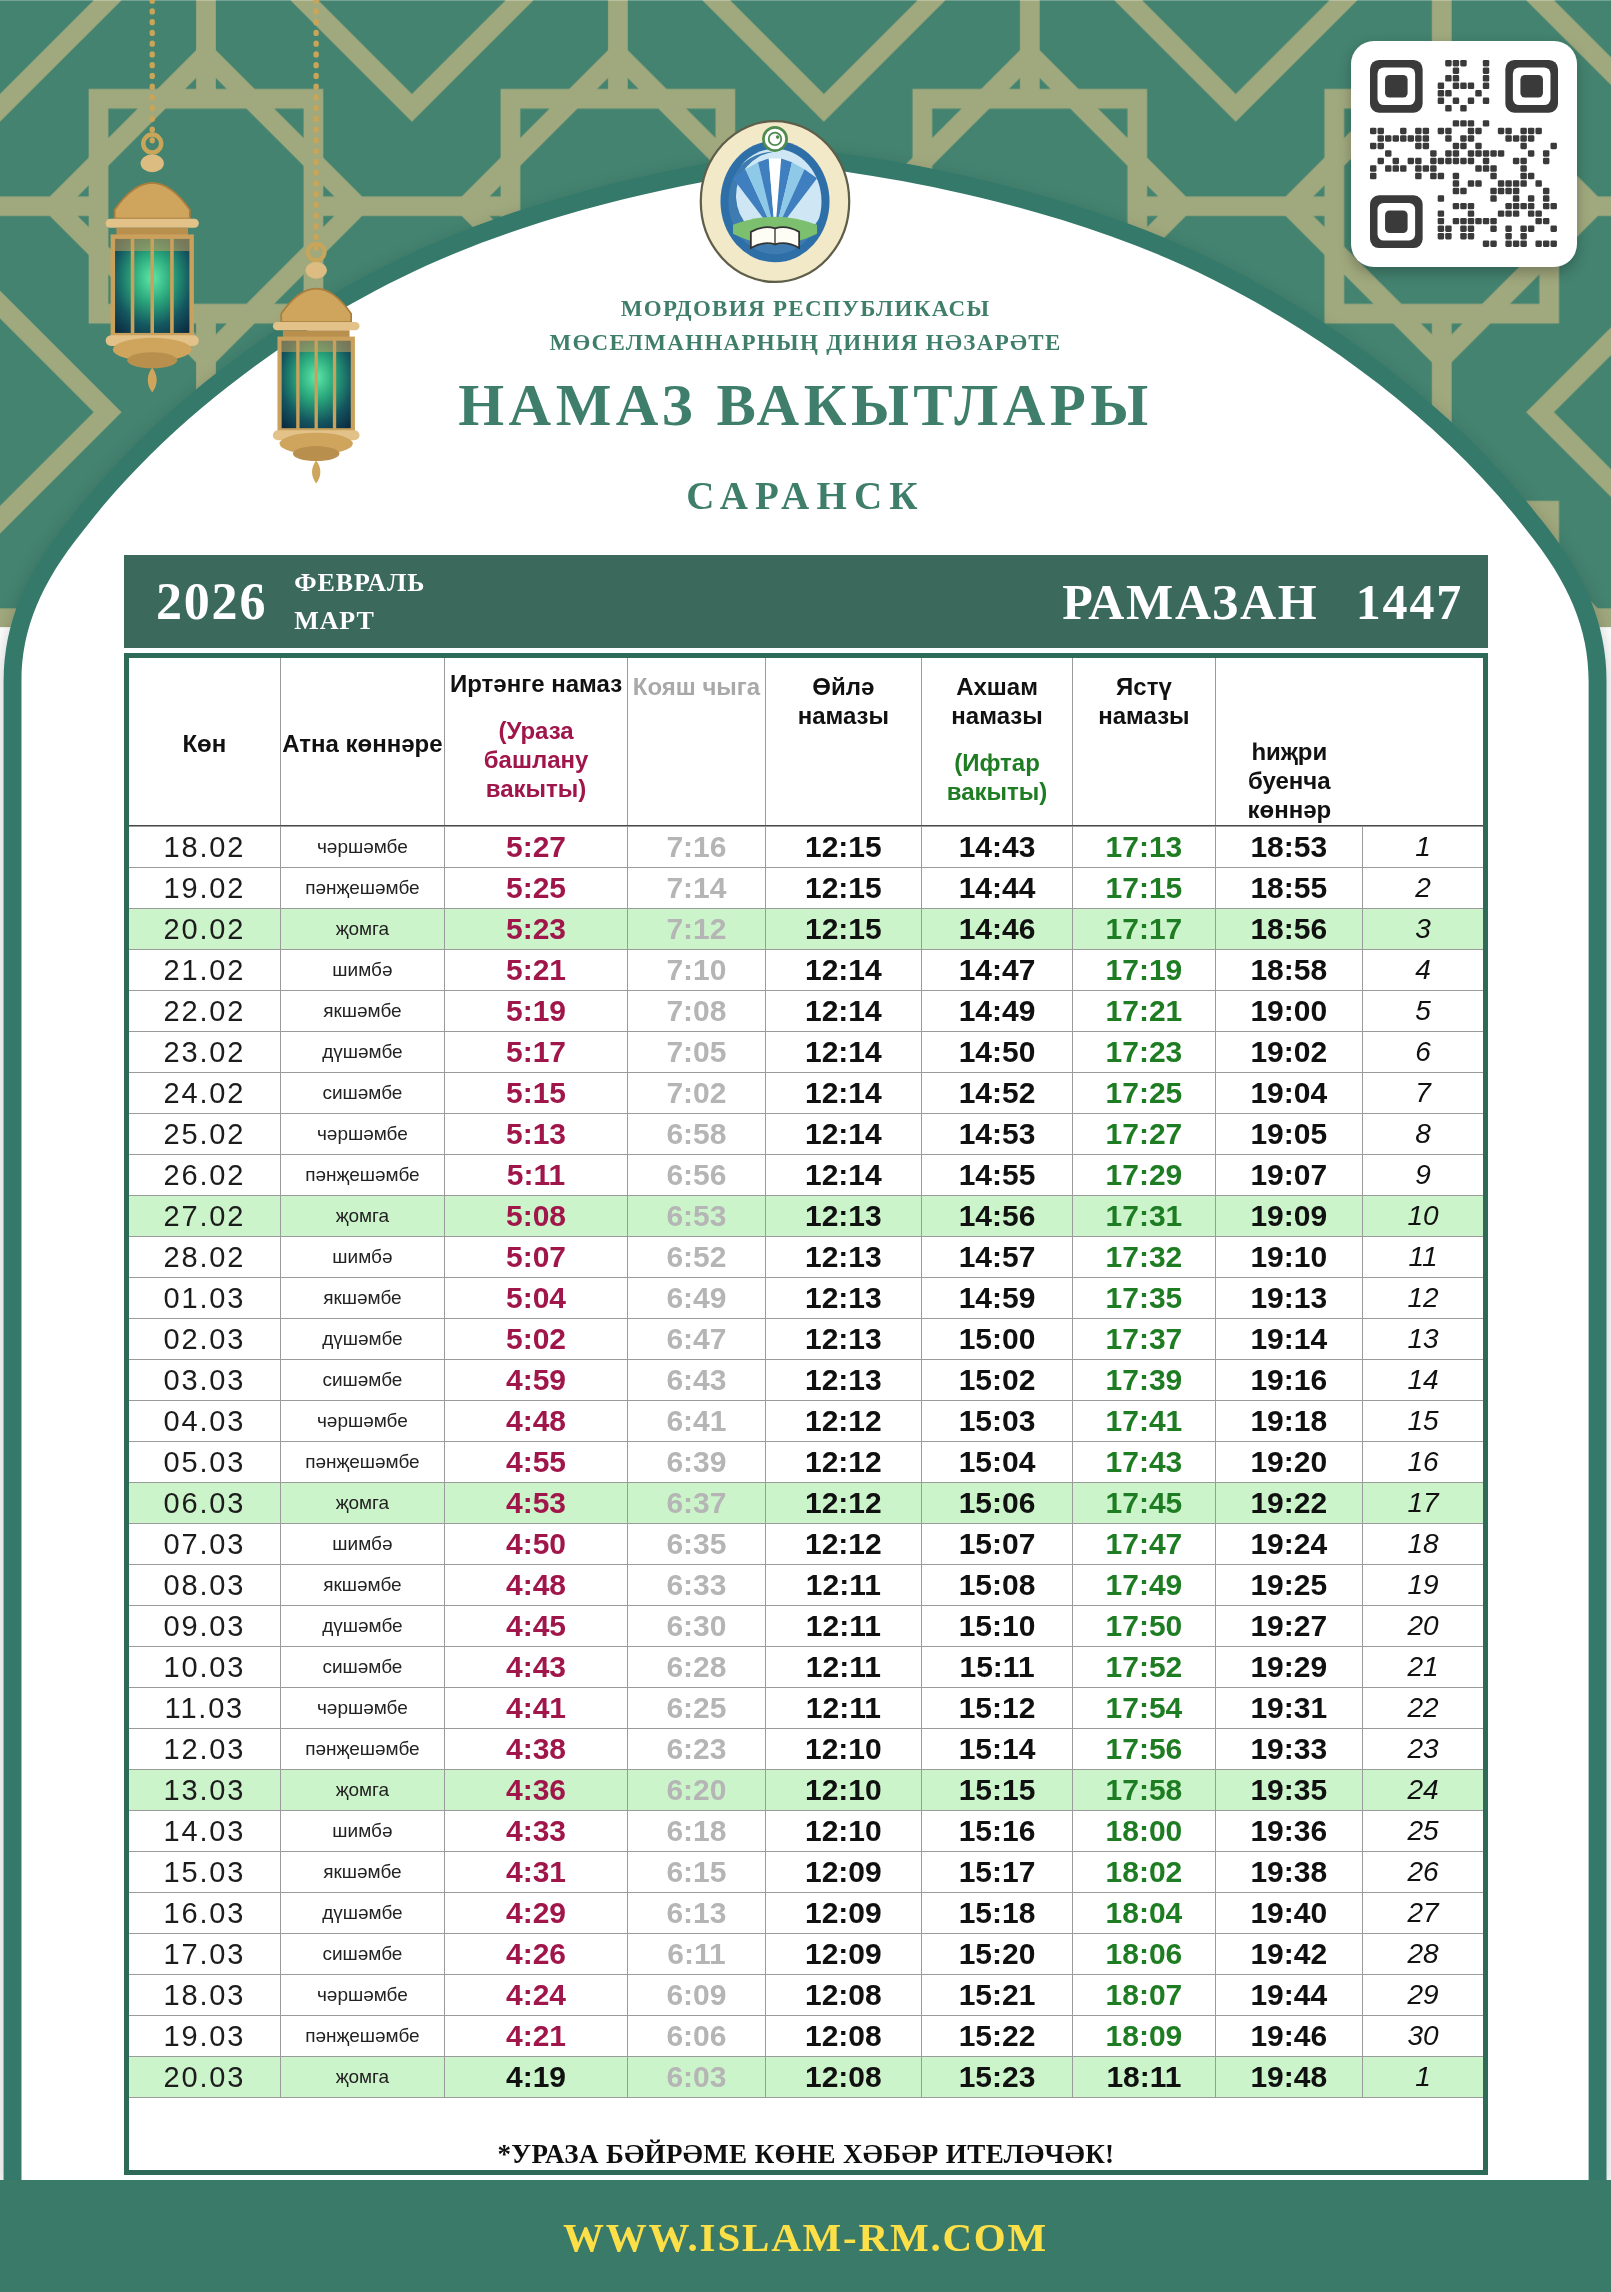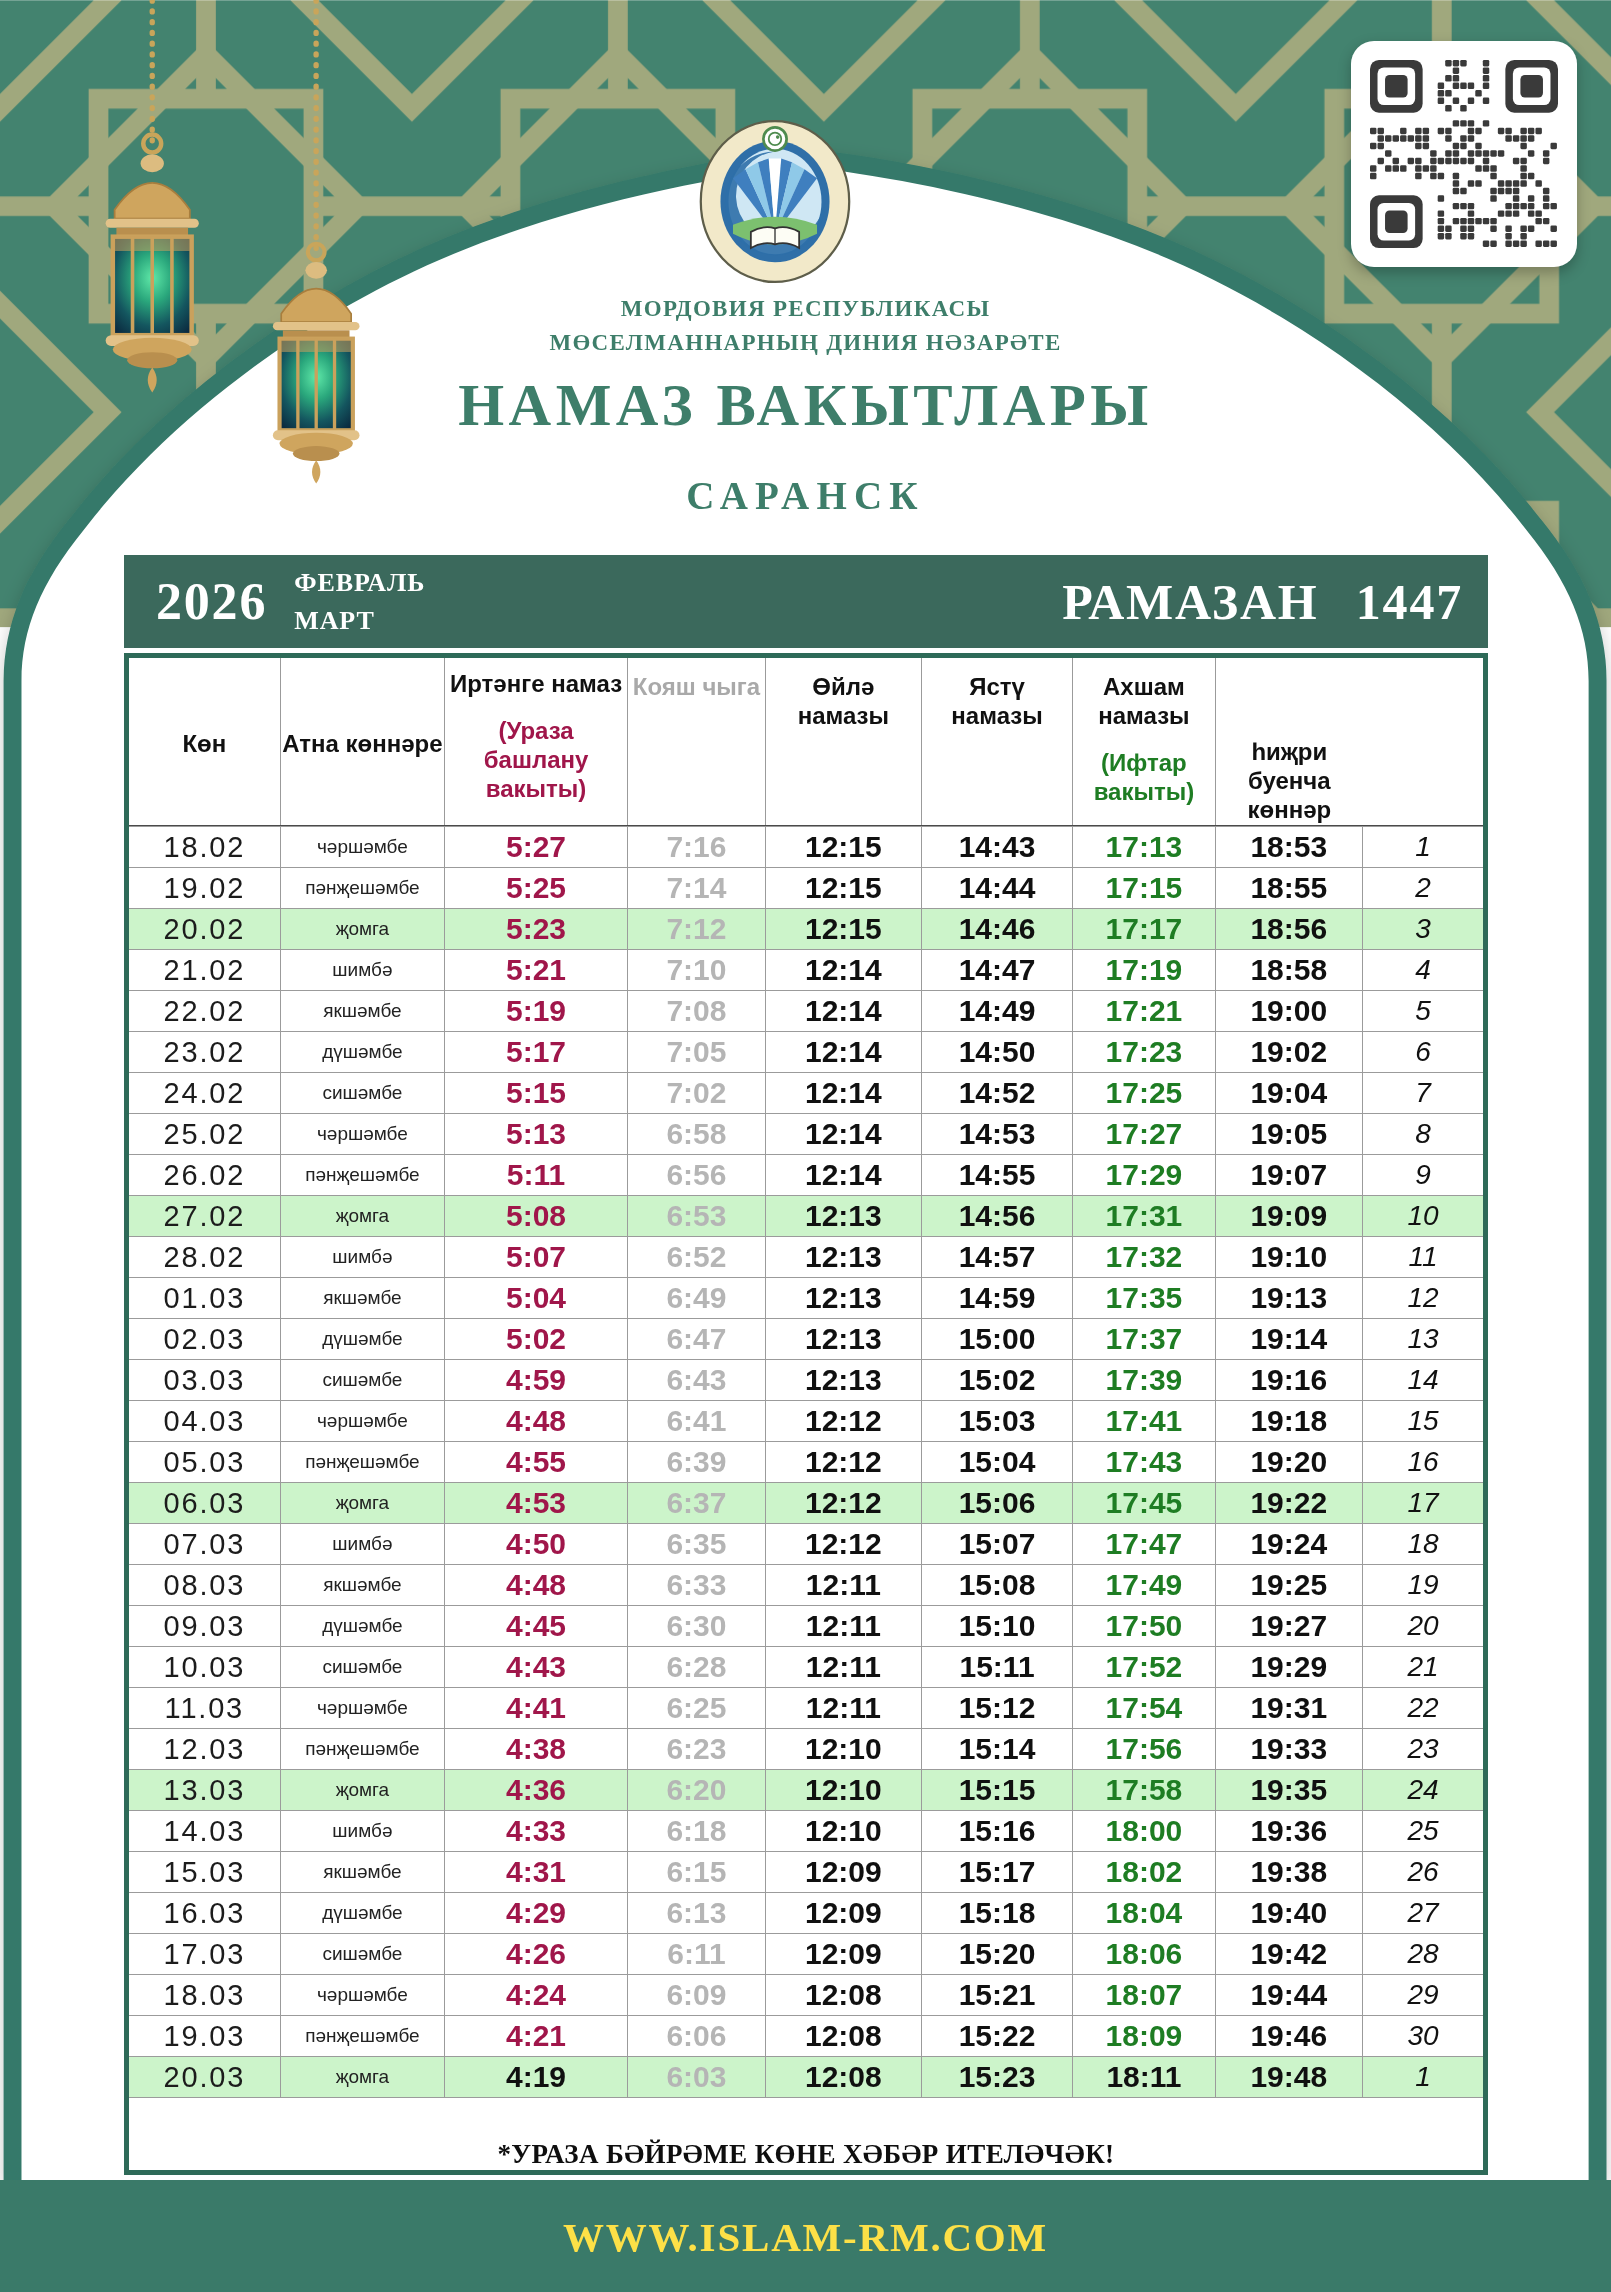--- a/index.html
+++ b/index.html
@@ -366,25 +366,25 @@
         <span>Иртәнге намаз</span>
         <span class="h-sub sub-fajr">(Ураза башлану вакыты)</span>
       </div>
       <div class="hcell h-gray">
         <span>Кояш чыга</span>
       </div>
       <div class="hcell">
         <span>Өйлә намазы</span>
       </div>
       <div class="hcell">
-        <span>Ястү намазы</span>
-      </div>
-      <div class="hcell">
         <span>Ахшам намазы</span>
         <span class="h-sub sub-maghrib">(Ифтар вакыты)</span>
+      </div>
+      <div class="hcell">
+        <span>Ястү намазы</span>
       </div>
       <div class="hcell h-end">
         <span>һиҗри буенча көннәр</span>
       </div>
     </div>
 
     <div id="rows-container">
         <div class="trow grid9">
           <div class="cell c-date">18.02</div>
           <div class="cell c-week">чәршәмбе</div>

